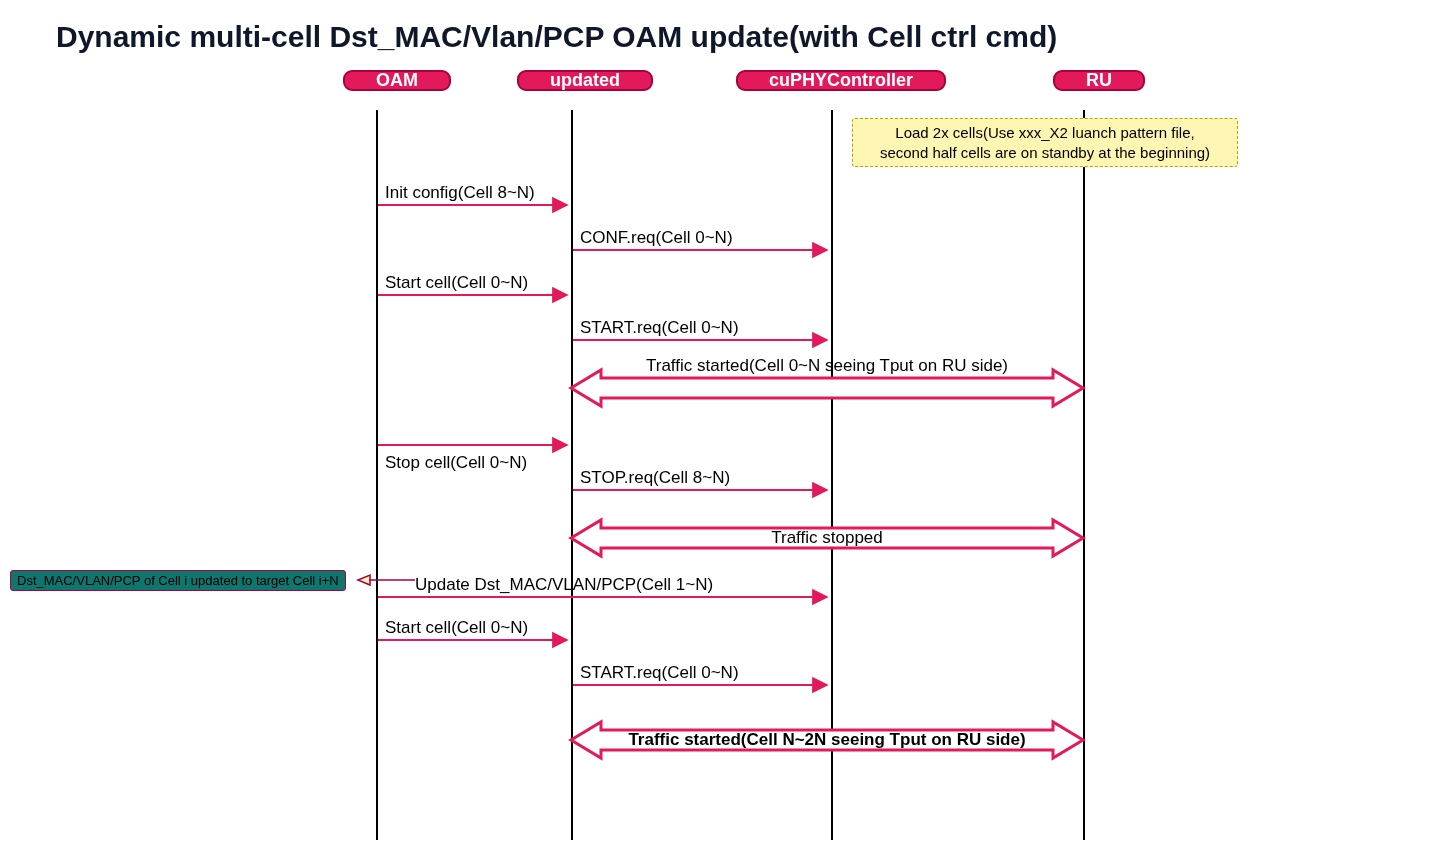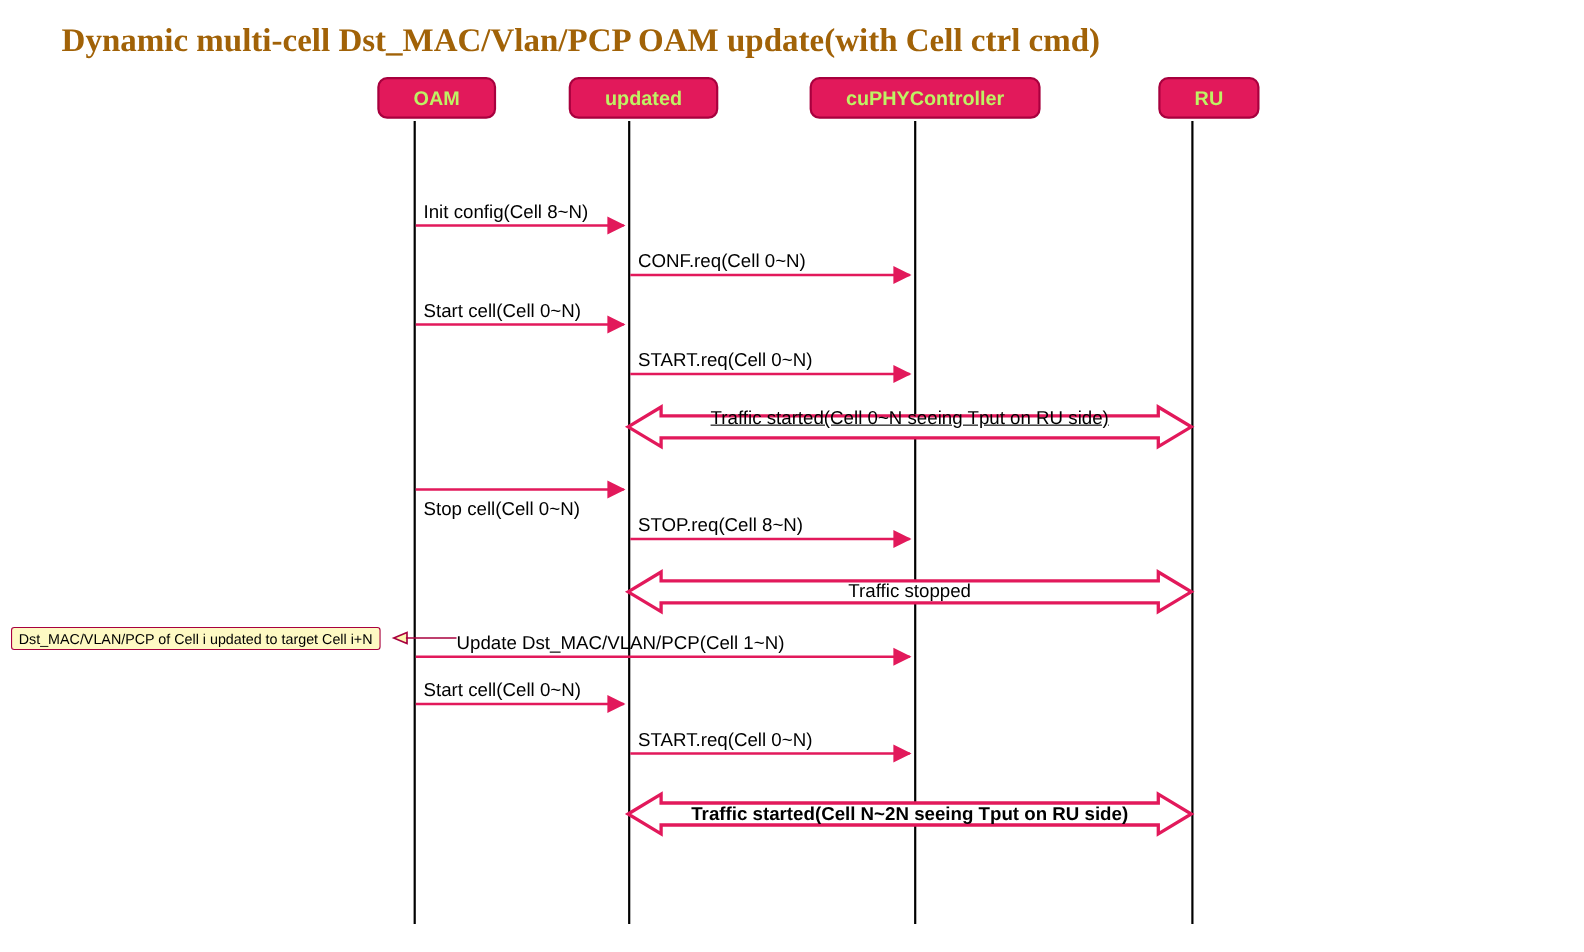--- a/index.html
+++ b/index.html
@@ -13,35 +13,34 @@
     width: 1440px;
     height: 865px;
     background: #ffffff;
   }
   .title {
     position: absolute;
     left: 56px;
     top: 20px;
     font-size: 30px;
     font-weight: 700;
-    color: #a16207;
-    white-space: nowrap;
-    font-family: Liberation Serif, serif;
+    color: #0f172a;
+    white-space: nowrap;
   }
   .participant {
     position: absolute;
     top: 70px;
-    height: 38px;
+    height: 21px;
     border-radius: 9px;
     background: #e2195b;
     border: 2px solid #a8003e;
     display: flex;
     align-items: center;
     justify-content: center;
-    color: #bef264;
+    color: #ffffff;
     font-weight: 700;
     font-size: 18px;
     padding: 0 31px;
     box-sizing: border-box;
     white-space: nowrap;
   }
   .lifeline {
     position: absolute;
     top: 110px;
     width: 0;
@@ -55,21 +54,21 @@
     border-radius: 3px;
     font-size: 15px;
     line-height: 1.3;
     color: #000;
     text-align: center;
     padding: 4px 10px;
     box-sizing: border-box;
   }
   .callout {
     position: absolute;
-    background: #fef9c3;
+    background: #0f766e;
     border: 1.5px solid #a8003e;
     border-radius: 3px;
     font-size: 13px;
     color: #000;
     text-align: center;
     padding: 2px 6px;
     box-sizing: border-box;
     white-space: nowrap;
   }
   .msg-label {
@@ -126,20 +125,24 @@
   <div class="participant" style="left:343px; min-width:66px;">OAM</div>
   <div class="participant" style="left:517px; min-width:108px;">updated</div>
   <div class="participant" style="left:736px; min-width:190px;">cuPHYController</div>
   <div class="participant" style="left:1053px; min-width:60px;">RU</div>
 
   <div class="lifeline" style="left:376px;"></div>
   <div class="lifeline" style="left:571px;"></div>
   <div class="lifeline" style="left:831px;"></div>
   <div class="lifeline" style="left:1083px;"></div>
 
+  <div class="note" style="left:852px; top:118px; width:386px;">
+    <div>Load 2x cells(Use xxx_X2 luanch pattern file,</div>
+    <div>second half cells are on standby at the beginning)</div>
+  </div>
 
   <div class="callout" style="left:10px; top:570px;">Dst_MAC/VLAN/PCP of Cell i updated to target Cell i+N</div>
 
   <svg class="overlay" viewBox="0 0 1440 865">
 
     <defs>
       <marker id="ahead" viewBox="0 0 12 12" refX="10" refY="6" markerWidth="9" markerHeight="9" orient="auto-start-reverse">
         <path d="M1,1 L11,6 L1,11 z" class="arrow-head"></path>
       </marker>
     </defs>
@@ -197,21 +200,21 @@
          L1053,750
          L601,750
          L601,758 Z"></path>
   </svg>
 
   <div class="msg-label" style="left:385px; top:203px;">Init config(Cell 8~N)</div>
   <div class="msg-label" style="left:580px; top:248px;">CONF.req(Cell 0~N)</div>
   <div class="msg-label" style="left:385px; top:293px;">Start cell(Cell 0~N)</div>
   <div class="msg-label" style="left:580px; top:338px;">START.req(Cell 0~N)</div>
 
-  <div class="double-label" style="left:827px; top:380px;text-decoration:underline;">Traffic started(Cell 0~N seeing Tput on RU side)</div>
+  <div class="double-label" style="left:827px; top:366px;">Traffic started(Cell 0~N seeing Tput on RU side)</div>
 
   <div class="msg-label" style="left:385px; top:443px;margin-top:30px;">Stop cell(Cell 0~N)</div>
   <div class="msg-label" style="left:580px; top:488px;">STOP.req(Cell 8~N)</div>
 
   <div class="double-label" style="left:827px; top:538px;">Traffic stopped</div>
 
   <div class="msg-label" style="left:415px; top:595px;">Update Dst_MAC/VLAN/PCP(Cell 1~N)</div>
   <div class="msg-label" style="left:385px; top:638px;">Start cell(Cell 0~N)</div>
   <div class="msg-label" style="left:580px; top:683px;">START.req(Cell 0~N)</div>
 

